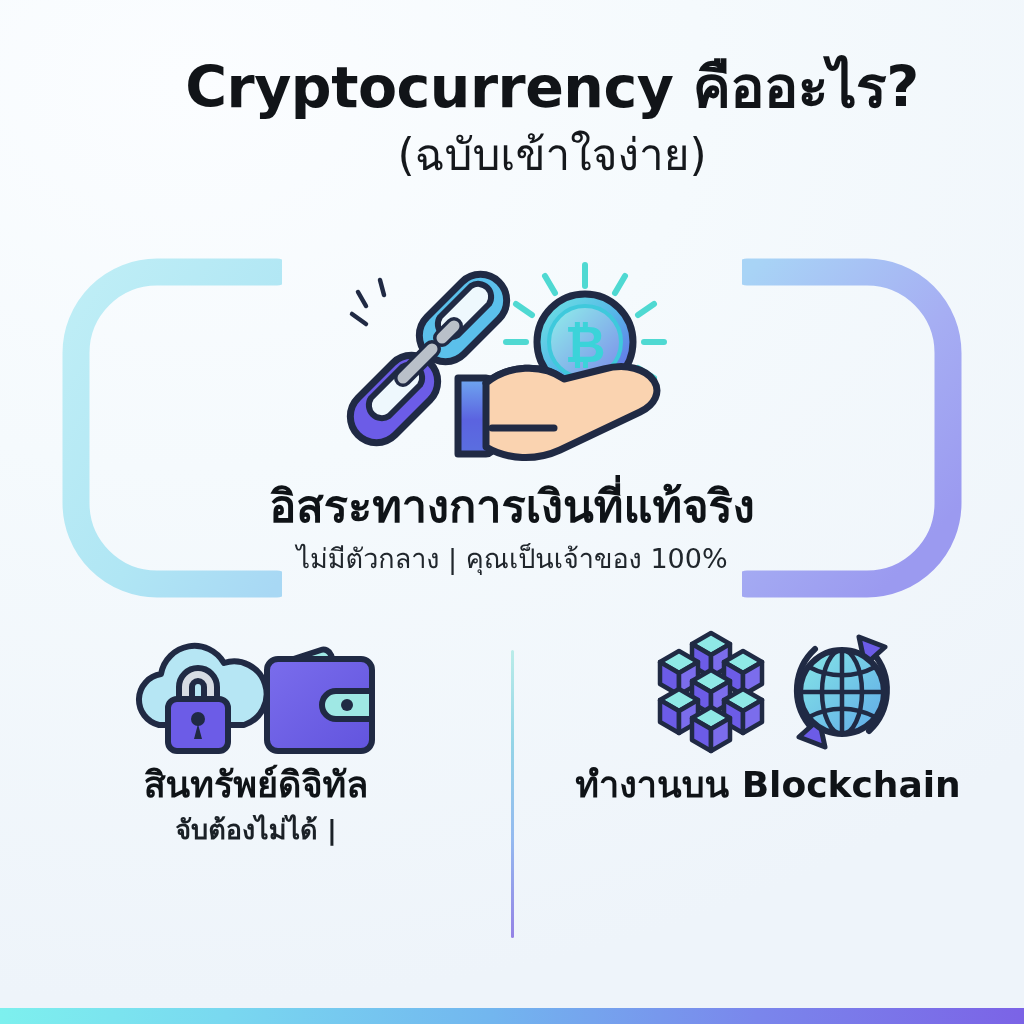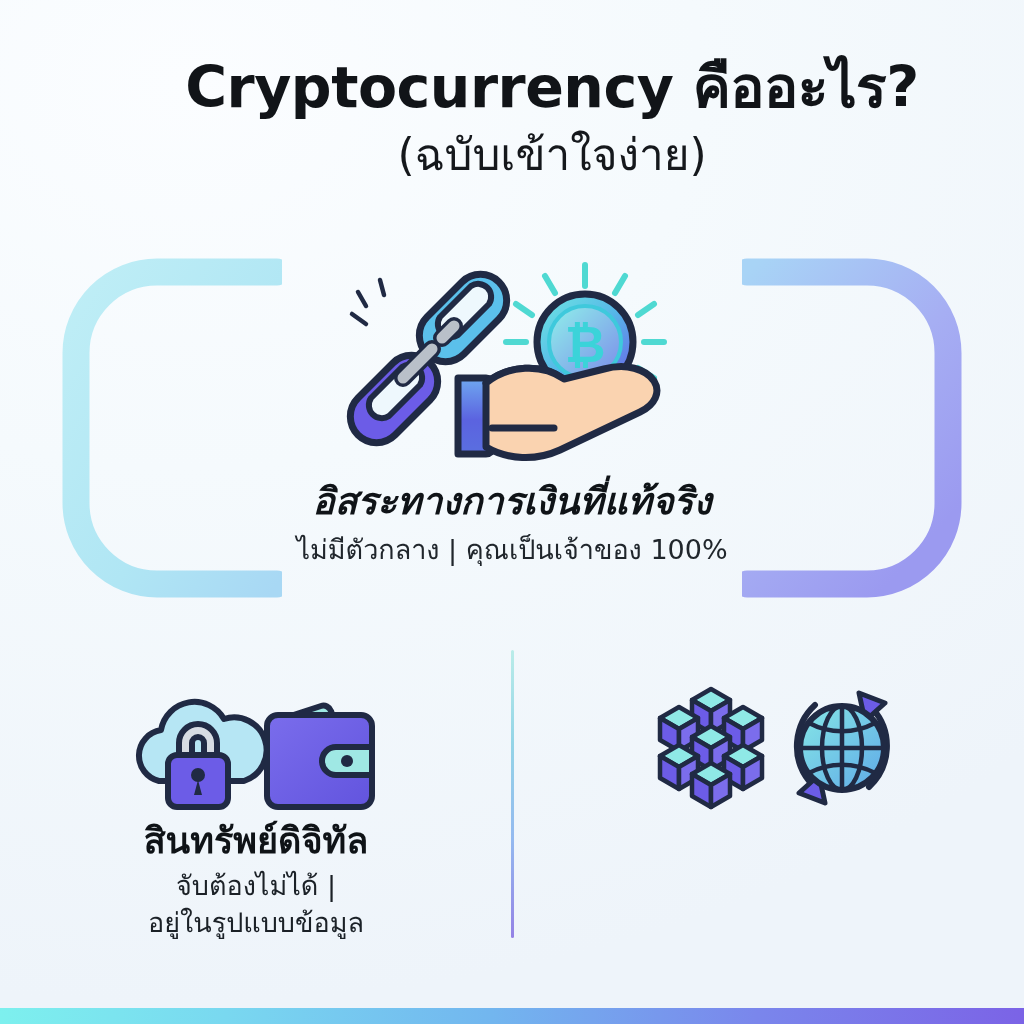--- a/index.html
+++ b/index.html
@@ -68,41 +68,40 @@
 
   
   .hero-text {
     position: absolute;
     top: 480px;
     left: 0;
     width: 1024px;
     text-align: center;
   }
   .hero-head {
-    font-size: 37px;
+    font-size: 45px;
     font-weight: 700;
     color: #0f1317;
     line-height: 1.18;
     white-space: nowrap;
-    font-style: italic;
   }
   .hero-sub {
     margin-top: 10px;
     font-size: 27px;
     font-weight: 400;
     color: #20262c;
     line-height: 1.2;
     white-space: nowrap;
     text-align: center;
   }
 
   
   .cols {
     position: absolute;
-    top: 680px;
+    top: 624px;
     left: 0;
     width: 1024px;
     height: 300px;
     display: flex;
   }
   .col {
     width: 512px;
     display: flex;
     flex-direction: column;
     align-items: center;
@@ -117,21 +116,21 @@
     margin-top: 4px;
     font-size: 36px;
     font-weight: 700;
     color: #0f1317;
     line-height: 1.15;
     white-space: nowrap;
   }
   .col-sub {
     margin-top: 7px;
     font-size: 27px;
-    font-weight: 400;
+    font-weight: 700;
     color: #1b2127;
     line-height: 1.35;
     text-align: center;
     white-space: nowrap;
   }
 
   .divider {
     position: absolute;
     left: 511px;
     top: 650px;
@@ -294,21 +293,20 @@
             <path d="M144 36 l46 -15 a8 8 0 0 1 10 5 l7 20 Z" fill="#9FE8E4" stroke="#202A44" stroke-width="6" stroke-linejoin="round"></path>
             <rect x="136" y="30" width="105" height="92" rx="11" fill="url(#walletGrad)" stroke="#202A44" stroke-width="6"></rect>
             <path d="M205 62 h36 a0 0 0 0 1 0 0 v28 h-36 a14 14 0 0 1 0 -28 Z" fill="#9FE8E4" stroke="#202A44" stroke-width="6" stroke-linejoin="round"></path>
             <circle cx="216" cy="76" r="6" fill="#202A44"></circle>
           </g>
         </svg>
       </div>
       <div class="col-head">สินทรัพย์ดิจิทัล</div>
       <div class="col-sub">
         <div>จับต้องไม่ได้ |</div>
-        <div>อยู่ในรูปแบบข้อมูล</div>
       </div>
     </div>
 
     <div class="col">
       <div class="col-art">
         <svg width="262" height="126" viewBox="0 0 262 126" xmlns="http://www.w3.org/2000/svg">
           <defs>
             <linearGradient id="globeGrad" x1="0" y1="0" x2="1" y2="1">
               <stop offset="0%" stop-color="#86E7E6"></stop>
               <stop offset="100%" stop-color="#5FA9E8"></stop>
@@ -351,20 +349,21 @@
             <g fill="none" stroke="#202A44" stroke-width="4.5">
               <line x1="163" y1="63" x2="247" y2="63"></line>
               <line x1="205" y1="21" x2="205" y2="105"></line>
               <ellipse cx="205" cy="63" rx="20" ry="42"></ellipse>
               <path d="M172 38 a70 70 0 0 0 66 0"></path>
               <path d="M172 88 a70 70 0 0 1 66 0"></path>
             </g>
           </g>
         </svg>
       </div>
+      <div class="col-head">ทำงานบน Blockchain</div>
       <div class="col-sub">
       </div>
     </div>
   </div>
 
   <div class="footer-bar"></div>
 
 </div>
 
 </body></html>

